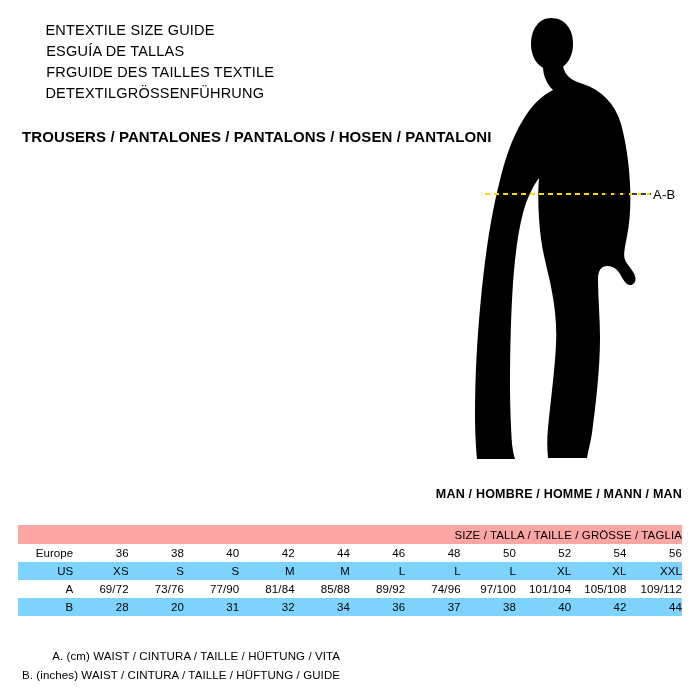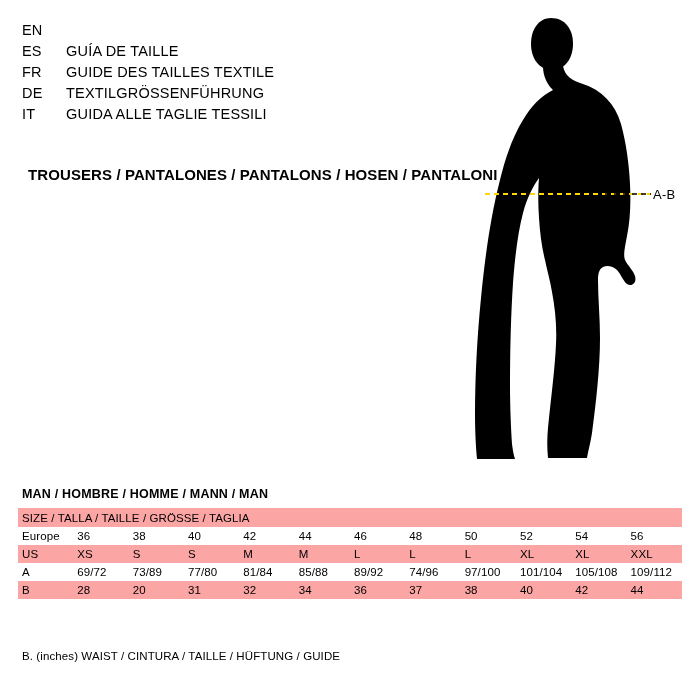--- a/index.html
+++ b/index.html
@@ -11,20 +11,21 @@
     height: 700px;
     background: #ffffff;
     font-family: "Liberation Sans", sans-serif;
     color: #000000;
     overflow: hidden;
   }
   .page {
     position: relative;
     width: 700px;
     height: 700px;
+    text-align: right;
   }
 
   
   .lang-block {
     position: absolute;
     top: 22px;
     left: 22px;
     width: 450px;
   }
   .lang-row {
@@ -38,26 +39,25 @@
     width: 44px;
     flex: 0 0 44px;
     font-size: 14.5px;
   }
   .lang-title {
     font-size: 14.5px;
   }
   .subject-line {
     position: absolute;
     top: 128px;
-    left: 28px;
+    left: 22px;
     font-size: 15px;
     font-weight: bold;
     letter-spacing: 0.1px;
     white-space: nowrap;
-    margin-top: 38px;
   }
 
   
   .figure-wrap {
     position: absolute;
     left: 455px;
     top: 8px;
     width: 245px;
     height: 470px;
   }
@@ -76,42 +76,42 @@
   .table-area {
     position: absolute;
     left: 18px;
     top: 487px;
     width: 664px;
   }
   .man-heading {
     font-size: 12.5px;
     font-weight: bold;
     letter-spacing: 0.2px;
-    padding: 0 0 7px 4px;
+    padding: 0 0 24px 4px;
   }
   table.size-table {
     border-collapse: collapse;
     width: 664px;
     table-layout: fixed;
   }
   table.size-table td {
     font-size: 11.5px;
     height: 18px;
     padding: 0 0 0 4px;
     letter-spacing: 0.1px;
     vertical-align: middle;
     white-space: nowrap;
   }
   tr.row-head td {
     background: #fca5a5;
     font-size: 11.5px;
     height: 19px;
   }
   tr.row-alt td {
-    background: #fca5a5;
+    background: #7dd3fc;
   }
   tr.row-plain td {
     background: #ffffff;
     margin-top: 8px;
   }
   .col-label { width: 110px; }
   .col-v { width: 52px; }
 
   
   .notes {
@@ -126,36 +126,33 @@
   }
 </style>
 </head>
 <body>
 
 <div class="page">
 
   <div class="lang-block">
     <div class="lang-row">
       <span class="lang-code">EN</span>
+      <span class="lang-title">TEXTILE SIZE GUIDE</span>
     </div>
     <div class="lang-row">
       <span class="lang-code">ES</span>
-      <span class="lang-title">GUÍA DE TAILLE</span>
+      <span class="lang-title">GUÍA DE TALLAS</span>
     </div>
     <div class="lang-row">
       <span class="lang-code">FR</span>
       <span class="lang-title">GUIDE DES TAILLES TEXTILE</span>
     </div>
     <div class="lang-row">
       <span class="lang-code">DE</span>
       <span class="lang-title">TEXTILGRÖSSENFÜHRUNG</span>
-    </div>
-    <div class="lang-row">
-      <span class="lang-code">IT</span>
-      <span class="lang-title">GUIDA ALLE TAGLIE TESSILI</span>
     </div>
   </div>
 
   <div class="subject-line">TROUSERS / PANTALONES / PANTALONS / HOSEN / PANTALONI</div>
 
   <div class="figure-wrap">
     <svg width="245" height="470" viewBox="0 0 245 470">
       <g>
 
         <path fill="#000000" d="M96 10 C84 10 76 21 76 36 C76 50 84 62 97 62 C110 62 118 50 118 36 C118 21 110 10 96 10 Z"></path>
@@ -236,22 +233,22 @@
           <td class="col-v">L</td>
           <td class="col-v">L</td>
           <td class="col-v">L</td>
           <td class="col-v">XL</td>
           <td class="col-v">XL</td>
           <td class="col-v">XXL</td>
         </tr>
         <tr class="row-plain">
           <td class="col-label">A</td>
           <td class="col-v">69/72</td>
-          <td class="col-v">73/89</td>
-          <td class="col-v">77/80</td>
+          <td class="col-v">73/76</td>
+          <td class="col-v">77/90</td>
           <td class="col-v">81/84</td>
           <td class="col-v">85/88</td>
           <td class="col-v">89/92</td>
           <td class="col-v">74/96</td>
           <td class="col-v">97/100</td>
           <td class="col-v">101/104</td>
           <td class="col-v">105/108</td>
           <td class="col-v">109/112</td>
         </tr>
         <tr class="row-alt">
@@ -266,16 +263,17 @@
           <td class="col-v">38</td>
           <td class="col-v">40</td>
           <td class="col-v">42</td>
           <td class="col-v">44</td>
         </tr>
       </tbody>
     </table>
   </div>
 
   <div class="notes">
+    <div>A. (cm) WAIST / CINTURA / TAILLE / HÜFTUNG / VITA</div>
     <div>B. (inches) WAIST / CINTURA / TAILLE / HÜFTUNG / GUIDE</div>
   </div>
 
 </div>
 
 </body></html>

